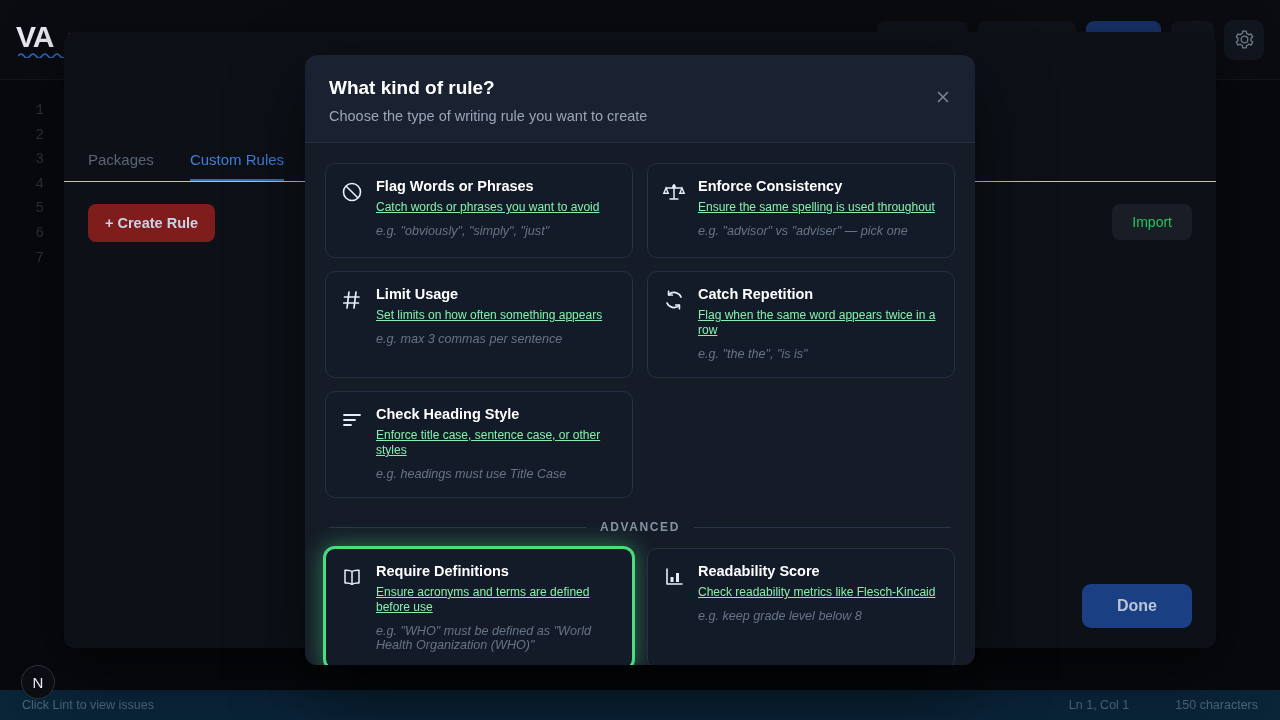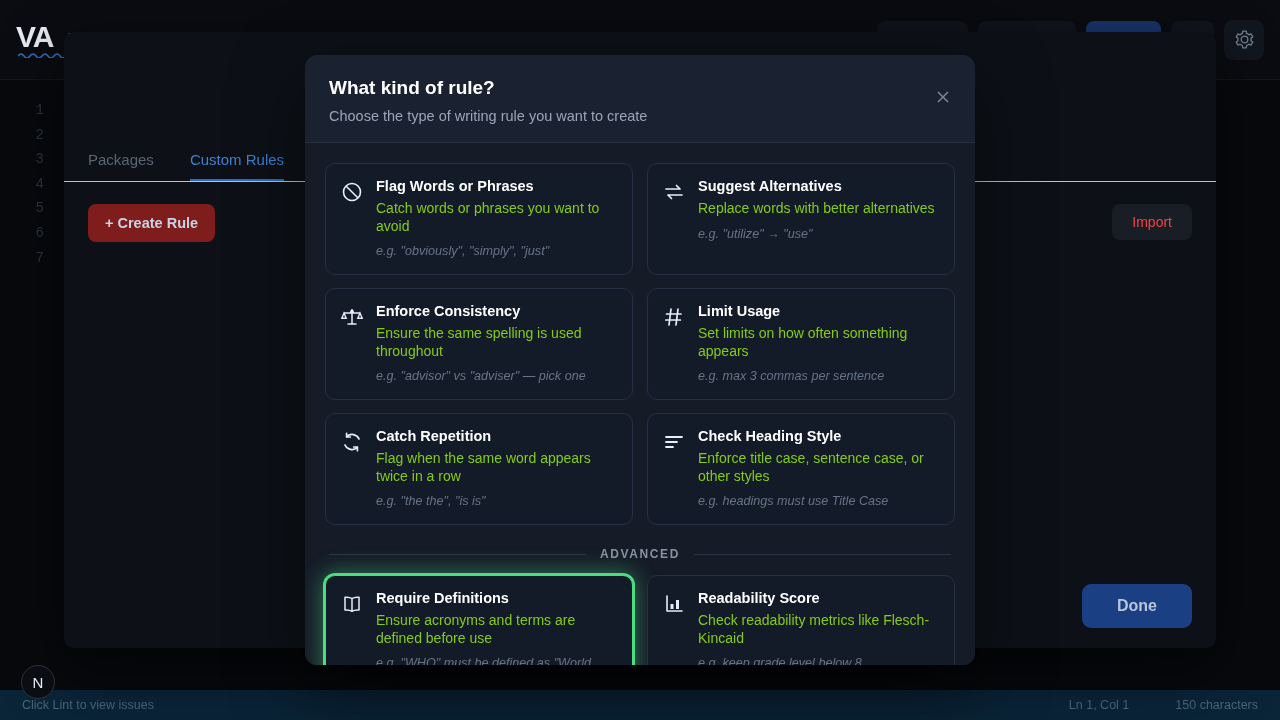--- a/index.html
+++ b/index.html
@@ -84,21 +84,21 @@
     border-bottom: 2px solid transparent;
   }
   .rules-tab.active { color: #3f7fd4; border-bottom-color: #2f6bc0; }
   .rules-body { padding: 22px 24px; display: flex; align-items: flex-start; }
   .create-rule-btn {
     background: #7f1d1d; color: #c8d4e6; font-size: 14.5px; font-weight: bold;
     border: none; border-radius: 8px; padding: 11px 17px;
     font-family: "Liberation Sans", sans-serif;
   }
   .import-btn {
-    margin-left: auto; background: #181d26; color: #ef4444; font-size: 14px;
+    margin-left: auto; background: #181d26; color: #22c55e; font-size: 14px;
     border: none; border-radius: 8px; padding: 10px 20px;
     font-family: "Liberation Sans", sans-serif;
   }
   .rules-footer {
     position: absolute; right: 24px; bottom: 20px; padding-left: 40px;
   }
   .done-btn {
     background: #1b3f83; color: #b9c6da; font-size: 16px; font-weight: bold;
     border: none; border-radius: 9px; padding: 13px 35px;
     font-family: "Liberation Sans", sans-serif;
@@ -132,21 +132,21 @@
     padding: 14px 16px 16px 14px; display: flex; gap: 12px;
     min-height: 95px;
   }
   .rule-card.selected {
     border-color: #4ade80;
     box-shadow: 0 0 0 2px #4ade80, 0 0 22px 3px rgba(74,222,128,.45);
   }
   .rule-icon { flex: 0 0 24px; color: #e8eef7; padding-top: 2px; }
   .rule-text { flex: 1; min-width: 0; }
   .rule-title { font-size: 14.5px; font-weight: bold; color: #ffffff; }
-  .rule-desc { font-size: 14px; color: #84cc16; margin-top: 6px; line-height: 1.25; }
+  .rule-desc { font-size: 12px; color: #86efac; margin-top: 6px; line-height: 1.25; text-decoration: underline; }
   .rule-eg { font-size: 12.6px; color: #667487; font-style: italic; margin-top: 9px; }
 
   .advanced-divider {
     display: flex; align-items: center; gap: 14px;
     margin: 22px 4px 14px;
   }
   .advanced-divider .line { flex: 1; height: 1px; background: #2b3547; }
   .advanced-divider .label {
     font-size: 12px; letter-spacing: 1.6px; color: #8792a3; font-weight: bold;
   }
@@ -258,33 +258,20 @@
               <path d="M6.2 6.2 L17.8 17.8" stroke="#e8eef7" stroke-width="1.6"></path>
             </svg>
           </span>
           <div class="rule-text">
             <div class="rule-title">Flag Words or Phrases</div>
             <div class="rule-desc">Catch words or phrases you want to avoid</div>
             <div class="rule-eg">e.g. "obviously", "simply", "just"</div>
           </div>
         </div>
 
-        <div class="rule-card">
-          <span class="rule-icon">
-            <svg width="24" height="24" viewBox="0 0 24 24">
-              <path d="M4 9 H18 M14.5 5.5 L18 9" fill="none" stroke="#e8eef7" stroke-width="1.7" stroke-linecap="round" stroke-linejoin="round"></path>
-              <path d="M20 15 H6 M9.5 18.5 L6 15" fill="none" stroke="#e8eef7" stroke-width="1.7" stroke-linecap="round" stroke-linejoin="round"></path>
-            </svg>
-          </span>
-          <div class="rule-text">
-            <div class="rule-title">Suggest Alternatives</div>
-            <div class="rule-desc">Replace words with better alternatives</div>
-            <div class="rule-eg">e.g. "utilize" → "use"</div>
-          </div>
-        </div>
 
         <div class="rule-card">
           <span class="rule-icon">
             <svg width="24" height="24" viewBox="0 0 24 24">
               <path d="M12 4 V19 M7.5 19 H16.5 M4 8 H20 M12 5.6 a1.2 1.2 0 1 0 0.01 0" fill="none" stroke="#e8eef7" stroke-width="1.5"></path>
               <path d="M4 8 L1.8 13.2 H6.2 Z M20 8 L17.8 13.2 H22.2 Z" fill="none" stroke="#e8eef7" stroke-width="1.4"></path>
             </svg>
           </span>
           <div class="rule-text">
             <div class="rule-title">Enforce Consistency</div>

